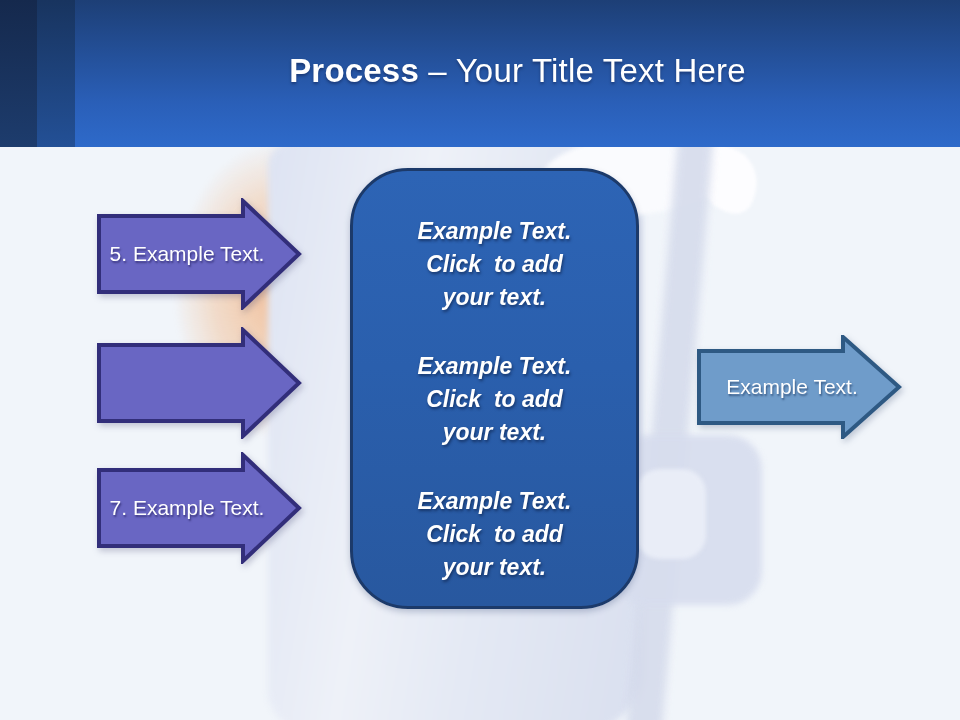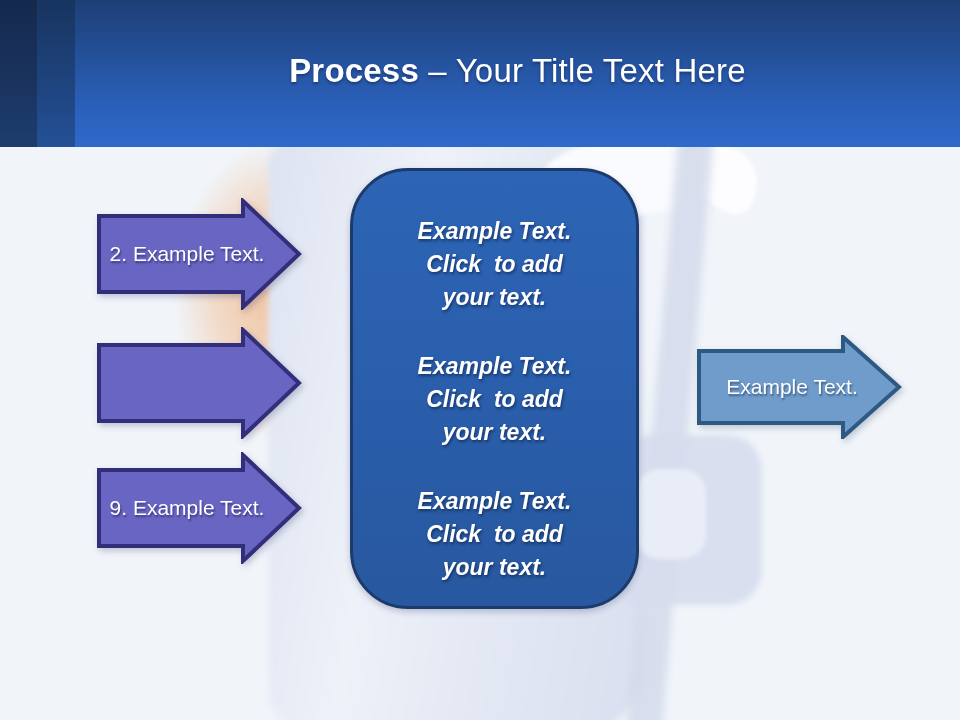--- a/index.html
+++ b/index.html
@@ -101,34 +101,34 @@
     <div class="lid-wing"></div>
     <div class="right-streak"></div>
     <div class="wheel"></div>
     <div class="wheel-hub"></div>
   </div>
 
   <div class="larrow" style="top:198px">
     <svg width="205" height="112" viewBox="0 0 205 112">
       <polygon class="poly" points="2,18 146,18 146,3 202,56 146,109 146,94 2,94"></polygon>
     </svg>
-    <div class="lbl">2. Example Text.</div>
+    <div class="lbl">5. Example Text.</div>
   </div>
 
   <div class="larrow" style="top:327px">
     <svg width="205" height="112" viewBox="0 0 205 112">
       <polygon class="poly" points="2,18 146,18 146,3 202,56 146,109 146,94 2,94"></polygon>
     </svg>
   </div>
 
   <div class="larrow" style="top:452px">
     <svg width="205" height="112" viewBox="0 0 205 112">
       <polygon class="poly" points="2,18 146,18 146,3 202,56 146,109 146,94 2,94"></polygon>
     </svg>
-    <div class="lbl">9. Example Text.</div>
+    <div class="lbl">7. Example Text.</div>
   </div>
 
   <div class="panel">
     <div class="panel-text">
       <div class="pblock">
         <div class="pline">Example Text.</div>
         <div class="pline">Click  to add</div>
         <div class="pline">your text.</div>
       </div>
       <div class="pblock">

